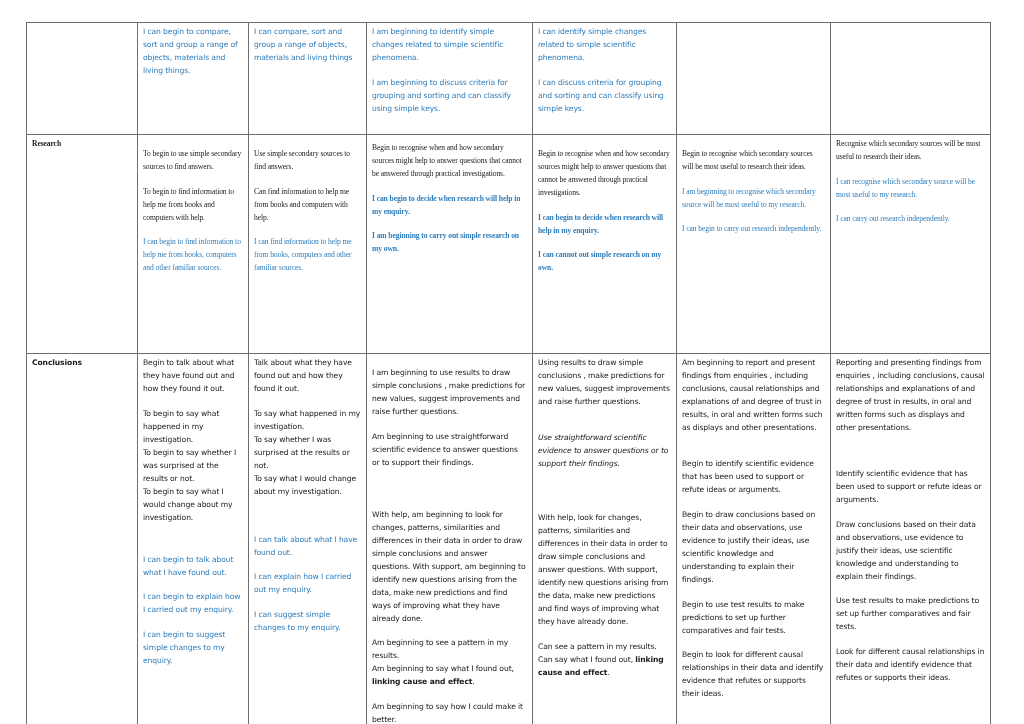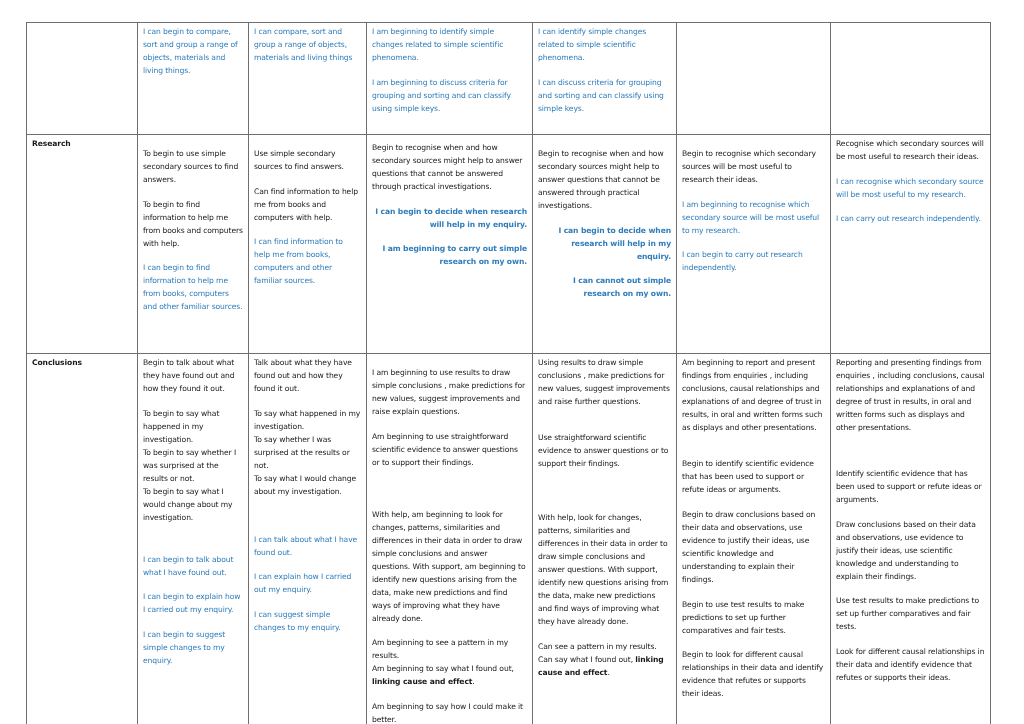--- a/index.html
+++ b/index.html
@@ -20,27 +20,27 @@
     letter-spacing: -0.1px;
   }
   col.c0 { width: 111px; }
   col.c1 { width: 111px; }
   col.c2 { width: 118px; }
   col.c3 { width: 166px; }
   col.c4 { width: 144px; }
   col.c5 { width: 154px; }
   col.c6 { width: 160px; }
   tr.r0 td { height: 107px; }
-  tr.r1 td { height: 204px; }
+  tr.r1 td { height: 204px; font-family: Liberation Serif, serif; }
   tr.r2 td { height: 345px; }
   .label { font-weight: bold; font-size: 11px; color: #000; padding-left: 6px; }
   .blk { margin: 0 0 11.7px 0; white-space: pre-line; }
   .blk:last-child { margin-bottom: 0; }
   .blue { color: #2f7dbb; }
-  .bold { font-weight: bold; text-align: right; }
+  .bold { font-weight: bold; }
   .pt { padding-top: 12px !important; }
   .pt2 { padding-top: 6px !important; }
 </style>
 </head>
 <body>
 
 <table class="grid">
   <colgroup>
     <col class="c0">
       <col class="c1">
@@ -117,30 +117,30 @@
       <td>
           <div class="blk">Talk about what they have found out and how they found it out.</div>
           <div class="blk">To say what happened in my investigation.
 To say whether I was surprised at the results or not.
 To say what I would change about my investigation.</div>
           <div class="blk blue" style="margin-top: 35.1px;">I can talk about what I have found out.</div>
           <div class="blk blue">I can explain how I carried out my enquiry.</div>
           <div class="blk blue">I can suggest simple changes to my enquiry.</div>
         </td>
       <td class="pt">
-          <div class="blk">I am beginning to use results to draw simple conclusions , make predictions for new values, suggest improvements and raise explain questions.</div>
+          <div class="blk">I am beginning to use results to draw simple conclusions , make predictions for new values, suggest improvements and raise further questions.</div>
           <div class="blk">Am beginning to use straightforward scientific evidence to answer questions or to support their findings.</div>
           <div class="blk" style="margin-top: 39px;">With help, am beginning to look for changes, patterns, similarities and differences in their data in order to draw simple conclusions and answer questions. With support, am beginning to identify new questions arising from the data, make new predictions and find ways of improving what they have already done.</div>
           <div class="blk">Am beginning  to see a pattern in my results.
  Am beginning to say what I found out, <span class="bold">linking  cause and effect</span>.</div>
           <div class="blk">Am beginning to say how I could make it better.</div>
         </td>
       <td>
           <div class="blk">Using results to draw simple conclusions , make predictions for new values, suggest improvements and raise further questions.</div>
-          <div class="blk" style="margin-top: 23.4px;">Use straightforward scientific evidence to answer questions or to support their findings.</div>
+          <div class="blk" style="margin-top: 23.4px; font-style: italic;">Use straightforward scientific evidence to answer questions or to support their findings.</div>
           <div class="blk" style="margin-top: 41px;">With help, look for changes, patterns, similarities and differences in their data in order to draw simple conclusions and answer questions. With support, identify new questions arising from the data, make new predictions and find ways of improving what they have already done.</div>
           <div class="blk">Can see a pattern in my results.
  Can say what I found out, <span class="bold">linking  cause and effect</span>.</div>
         </td>
       <td>
           <div class="blk">Am beginning to report and present findings from enquiries , including conclusions, causal relationships and explanations of and degree of trust in results, in oral and written forms such as displays and other presentations.</div>
           <div class="blk" style="margin-top: 23.4px;">Begin to identify scientific evidence that has been used to support or refute ideas or arguments.</div>
           <div class="blk">Begin to draw conclusions based on their data and observations, use evidence to justify their ideas, use scientific knowledge and understanding to explain their findings.</div>
           <div class="blk">Begin to use test results to make predictions to set up further comparatives and fair tests.</div>
           <div class="blk">Begin to look for different causal relationships in their data and identify evidence that refutes or supports their ideas.</div>

